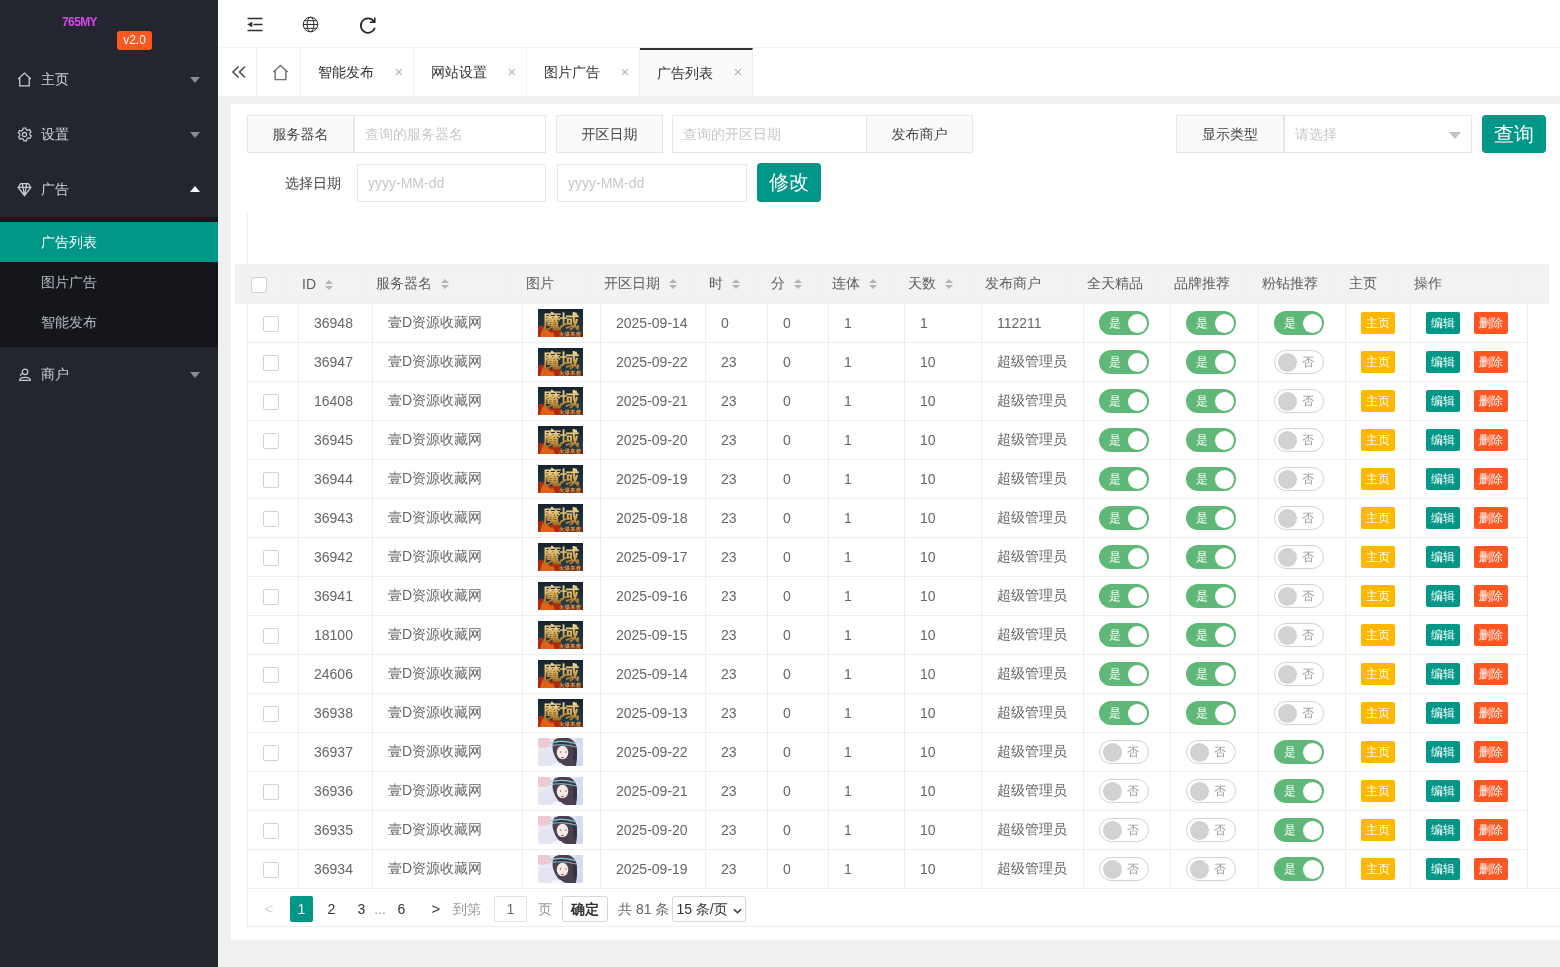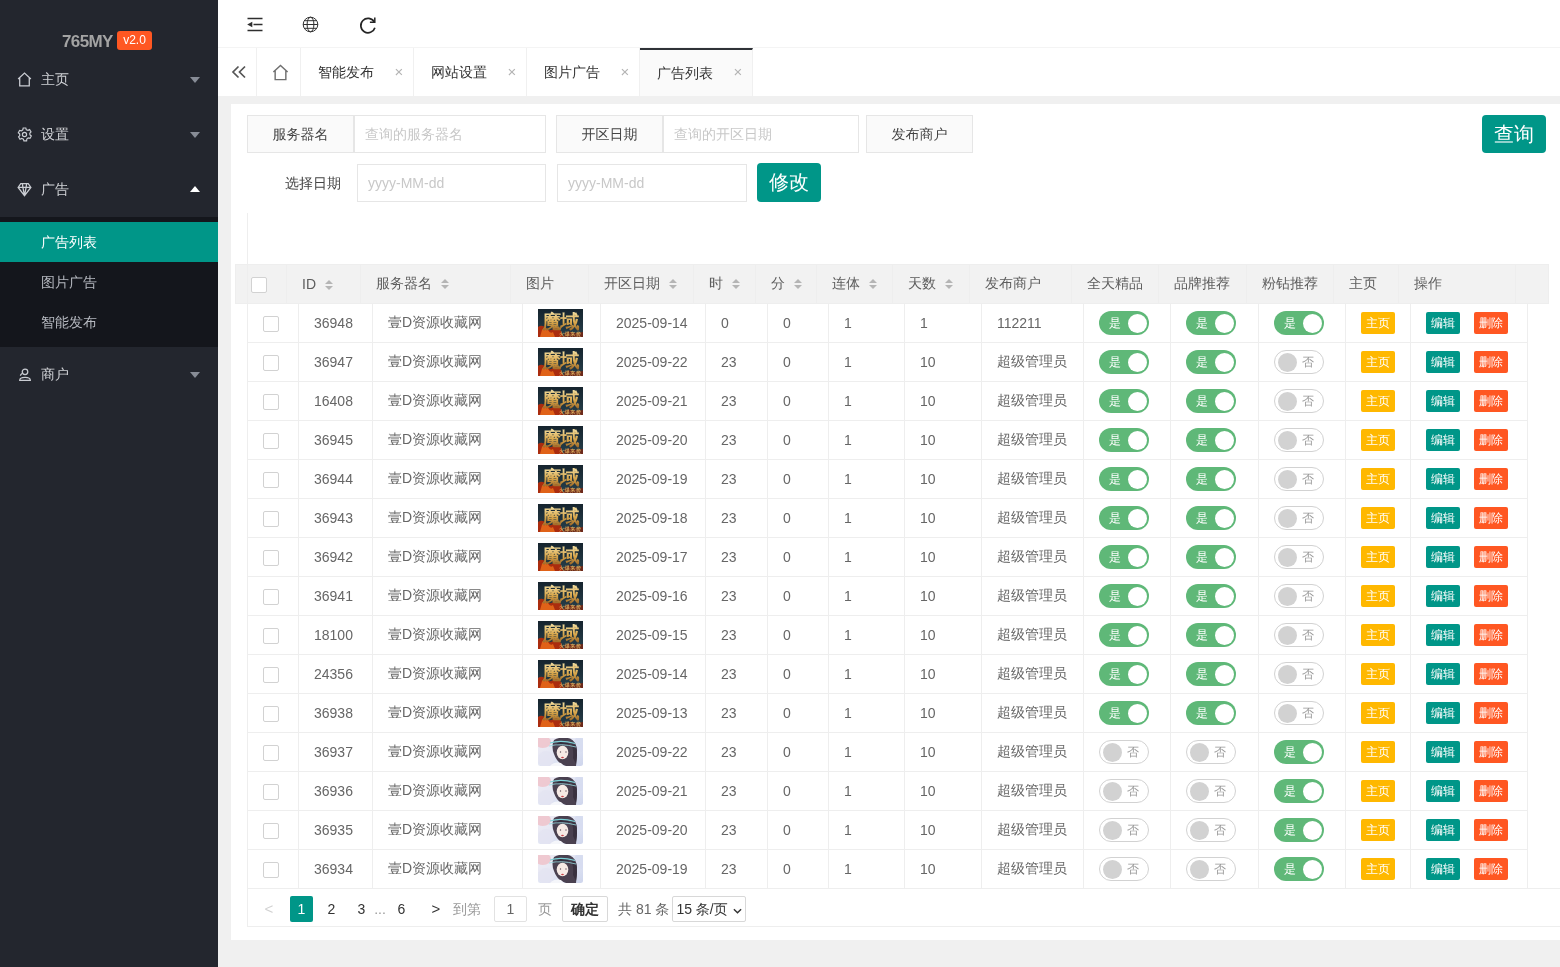--- a/index.html
+++ b/index.html
@@ -1,21 +1,21 @@
 <!DOCTYPE html>
 <html lang="zh"><head><meta charset="utf-8">
 <title>765MY</title>
 <style>
 *{margin:0;padding:0;box-sizing:border-box}
 html,body{width:1560px;height:967px;overflow:hidden;font-family:"Liberation Sans",sans-serif;font-size:14px}
 body{position:relative;background:#fff}
 
 .side{position:absolute;left:0;top:0;width:218px;height:967px;background:#23262e;z-index:5}
 .logo{position:absolute;left:0;top:0;width:218px;height:52px}
-.logo b{position:absolute;left:62px;top:32px;font-size:17px;font-weight:700;color:#a3a3a3;letter-spacing:-0.6px}
+.logo b{position:absolute;left:62px;top:15px;font-size:12px;font-weight:700;color:#d946ef;letter-spacing:-0.6px}
 .logo .ver{position:absolute;left:117px;top:31px;width:35px;height:19px;background:#ff5722;border-radius:3px;color:#fff;font-size:12px;text-align:center;line-height:19px}
 .mi{position:absolute;left:0;width:218px;height:55px;color:#d0d2d6}
 .mi .ic{position:absolute;left:16px;top:19px}
 .mi .tx{position:absolute;left:41px;top:0;line-height:55px;font-size:14px}
 .caret{position:absolute;right:18px;top:25px;width:0;height:0;border-left:5px solid transparent;border-right:5px solid transparent;border-top:6px solid #878c96}
 .caret.up{border-top:none;border-bottom:6px solid #fff;top:24px}
 .sub{position:absolute;left:0;top:217px;width:218px;height:130px;background:#14161c;padding-top:5px}
 .si{height:40px;line-height:40px;padding-left:41px;color:#b5b8bf;font-size:14px}
 .si.act{background:#009688;color:#fff}
 
@@ -158,24 +158,28 @@
 
 <div class="content">
   <div class="card"></div>
 
   <div class="grp" style="left:29px;top:19px;width:299px">
       <span class="lab">服务器名</span>
       <span class="inp" style="left:107px;width:192px">查询的服务器名</span>
     </div>
   <div class="grp" style="left:338px;top:19px;width:299px">
       <span class="lab">开区日期</span>
-      <span class="inp" style="left:107px;width:196px">查询的开区日期</span>
+      <span class="inp" style="left:116px;width:196px">查询的开区日期</span>
     </div>
   <div class="grp" style="left:648px;top:19px;width:299px">
       <span class="lab">发布商户</span>
+    </div>
+  <div class="grp" style="left:958px;top:19px;width:296px">
+      <span class="lab" style="width:108px">显示类型</span>
+      <span class="inp" style="left:108px;width:188px">请选择<span class="selcaret"></span></span>
     </div>
   <div class="btn" style="left:1264px;top:19px;width:64px;height:38px;line-height:38px">查询</div>
 
   <div style="position:absolute;left:67px;top:68px;height:38px;line-height:38px;color:#444">选择日期</div>
   <div class="grp" style="left:139px;top:68px;width:189px">
       <span class="inp" style="left:0;width:189px">yyyy-MM-dd</span>
     </div>
   <div class="grp" style="left:339px;top:68px;width:190px">
       <span class="inp" style="left:0;width:190px">yyyy-MM-dd</span>
     </div>
@@ -570,21 +574,21 @@
 <td>10</td>
 <td>超级管理员</td>
 <td><span class="sw on"><em>是</em><i></i></span></td>
 <td><span class="sw on"><em>是</em><i></i></span></td>
 <td><span class="sw off"><i></i><em>否</em></span></td>
 <td><span class="btn-xs btn-y">主页</span></td>
 <td><span class="btn-xs btn-t">编辑</span><span class="btn-xs btn-r" style="margin-left:14px">删除</span></td>
 </tr>
 <tr>
 <td class="c-ck"><span class="ckb"></span></td>
-<td>24356</td>
+<td>24606</td>
 <td>壹D资源收藏网</td>
 <td class="c-img">
             <svg width="45" height="28" viewBox="0 0 45 28">
               <defs>
 <linearGradient id="bg1" x1="0" y1="0" x2="0" y2="1">
 <stop offset="0" stop-color="#16242e"></stop>
                   <stop offset="1" stop-color="#27404c"></stop>
                 </linearGradient>
 <linearGradient id="gold" x1="0" y1="0" x2="0" y2="1">
 <stop offset="0" stop-color="#f6e3a6"></stop>

